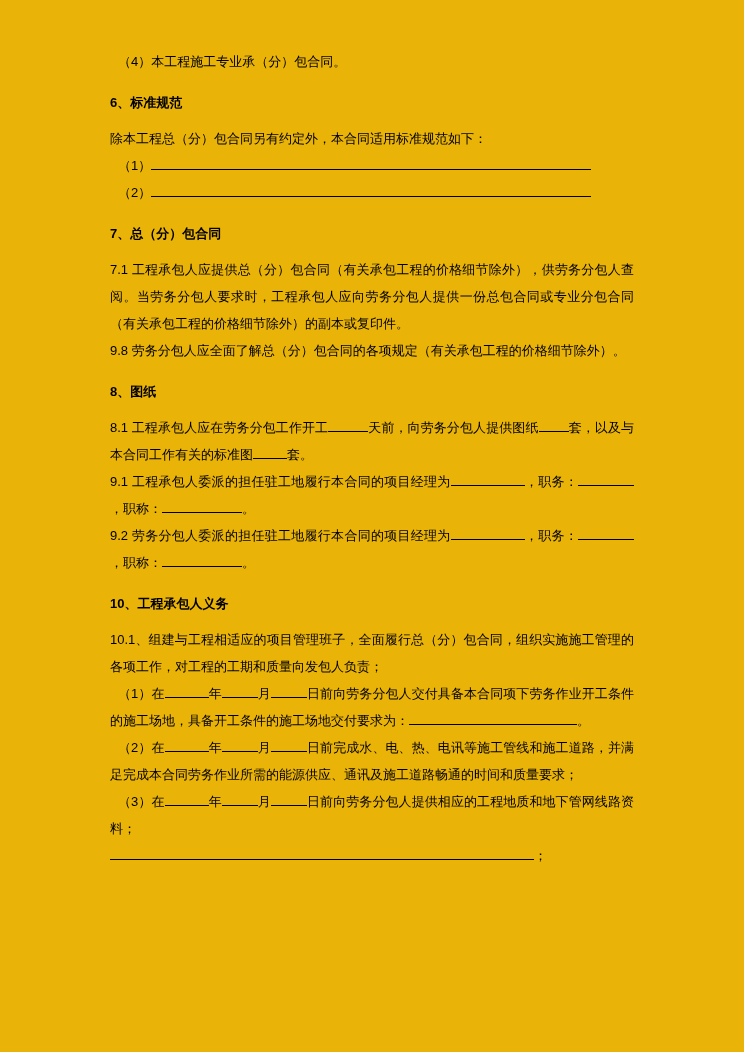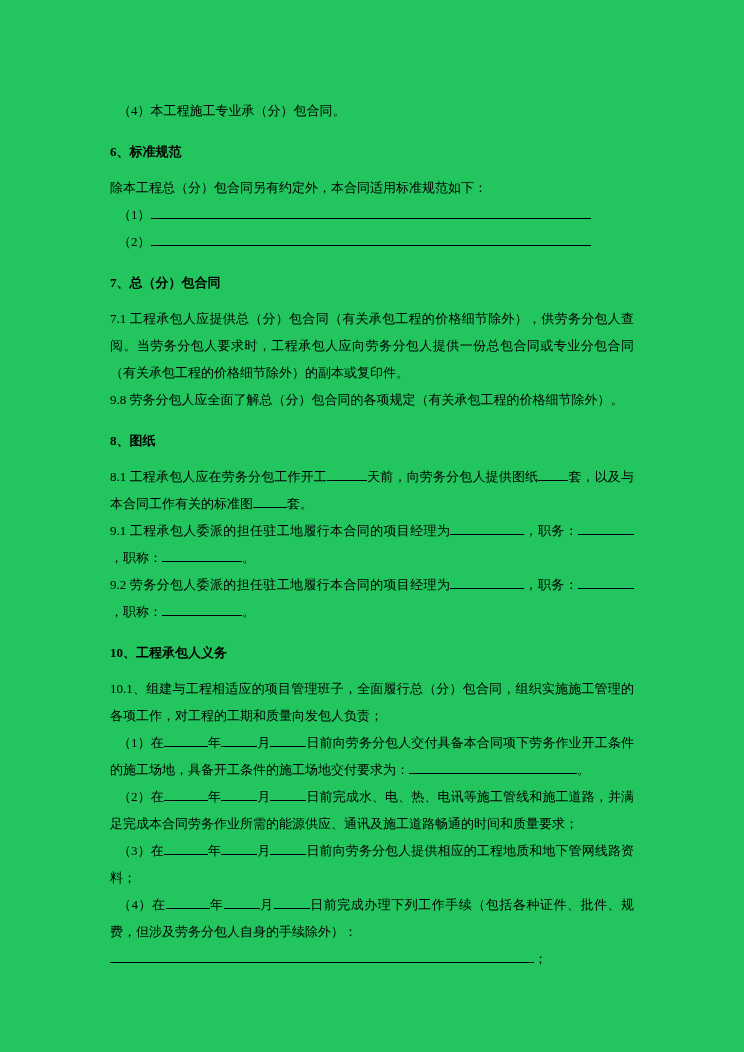--- a/index.html
+++ b/index.html
@@ -4,24 +4,24 @@
 <style>
   html, body {
     margin: 0;
     padding: 0;
     background: #ffffff;
   }
   .page {
     width: 744px;
     height: 1052px;
     box-sizing: border-box;
-    padding: 97px 110px 40px 110px;
-    background: #22c55e;
+    padding: 48px 110px 40px 110px;
+    background: #eab308;
     color: #000000;
-    font-family: Liberation Serif, serif;
+    font-family: Liberation Sans, sans-serif;
     overflow: hidden;
   }
   .para {
     margin: 0;
     font-size: 13px;
     line-height: 27px;
     text-align: justify;
     word-break: break-all;
   }
   .para.indent {
@@ -57,16 +57,15 @@
       <p class="para"><span>9.8 劳务分包人应全面了解总（分）包合同的各项规定（有关承包工程的价格细节除外）。</span></p>
       <h2 class="heading"><span>8、图纸</span></h2>
       <p class="para"><span>8.1 工程承包人应在劳务分包工作开工</span><span class="blank" style="width: 40px;"></span><span>天前，向劳务分包人提供图纸</span><span class="blank" style="width: 30px;"></span><span>套，以及与本合同工作有关的标准图</span><span class="blank" style="width: 34px;"></span><span>套。</span></p>
       <p class="para"><span>9.1 工程承包人委派的担任驻工地履行本合同的项目经理为</span><span class="blank" style="width: 74px;"></span><span>，职务：</span><span class="blank" style="width: 56px;"></span><span>，职称：</span><span class="blank" style="width: 80px;"></span><span>。</span></p>
       <p class="para"><span>9.2 劳务分包人委派的担任驻工地履行本合同的项目经理为</span><span class="blank" style="width: 74px;"></span><span>，职务：</span><span class="blank" style="width: 56px;"></span><span>，职称：</span><span class="blank" style="width: 80px;"></span><span>。</span></p>
       <h2 class="heading"><span>10、工程承包人义务</span></h2>
       <p class="para"><span>10.1、组建与工程相适应的项目管理班子，全面履行总（分）包合同，组织实施施工管理的各项工作，对工程的工期和质量向发包人负责；</span></p>
       <p class="para indent"><span>（1）在</span><span class="blank" style="width: 44px;"></span><span>年</span><span class="blank" style="width: 36px;"></span><span>月</span><span class="blank" style="width: 36px;"></span><span>日前向劳务分包人交付具备本合同项下劳务作业开工条件的施工场地，具备开工条件的施工场地交付要求为：</span><span class="blank" style="width: 168px;"></span><span>。</span></p>
       <p class="para indent"><span>（2）在</span><span class="blank" style="width: 44px;"></span><span>年</span><span class="blank" style="width: 36px;"></span><span>月</span><span class="blank" style="width: 36px;"></span><span>日前完成水、电、热、电讯等施工管线和施工道路，并满足完成本合同劳务作业所需的能源供应、通讯及施工道路畅通的时间和质量要求；</span></p>
       <p class="para indent"><span>（3）在</span><span class="blank" style="width: 44px;"></span><span>年</span><span class="blank" style="width: 36px;"></span><span>月</span><span class="blank" style="width: 36px;"></span><span>日前向劳务分包人提供相应的工程地质和地下管网线路资料；</span></p>
-      <p class="para indent"><span>（4）在</span><span class="blank" style="width: 44px;"></span><span>年</span><span class="blank" style="width: 36px;"></span><span>月</span><span class="blank" style="width: 36px;"></span><span>日前完成办理下列工作手续（包括各种证件、批件、规费，但涉及劳务分包人自身的手续除外）：</span></p>
       <p class="para"><span class="blank" style="width: 424px;"></span><span>；</span></p>
     </div>
 </div>
 
 </body></html>

